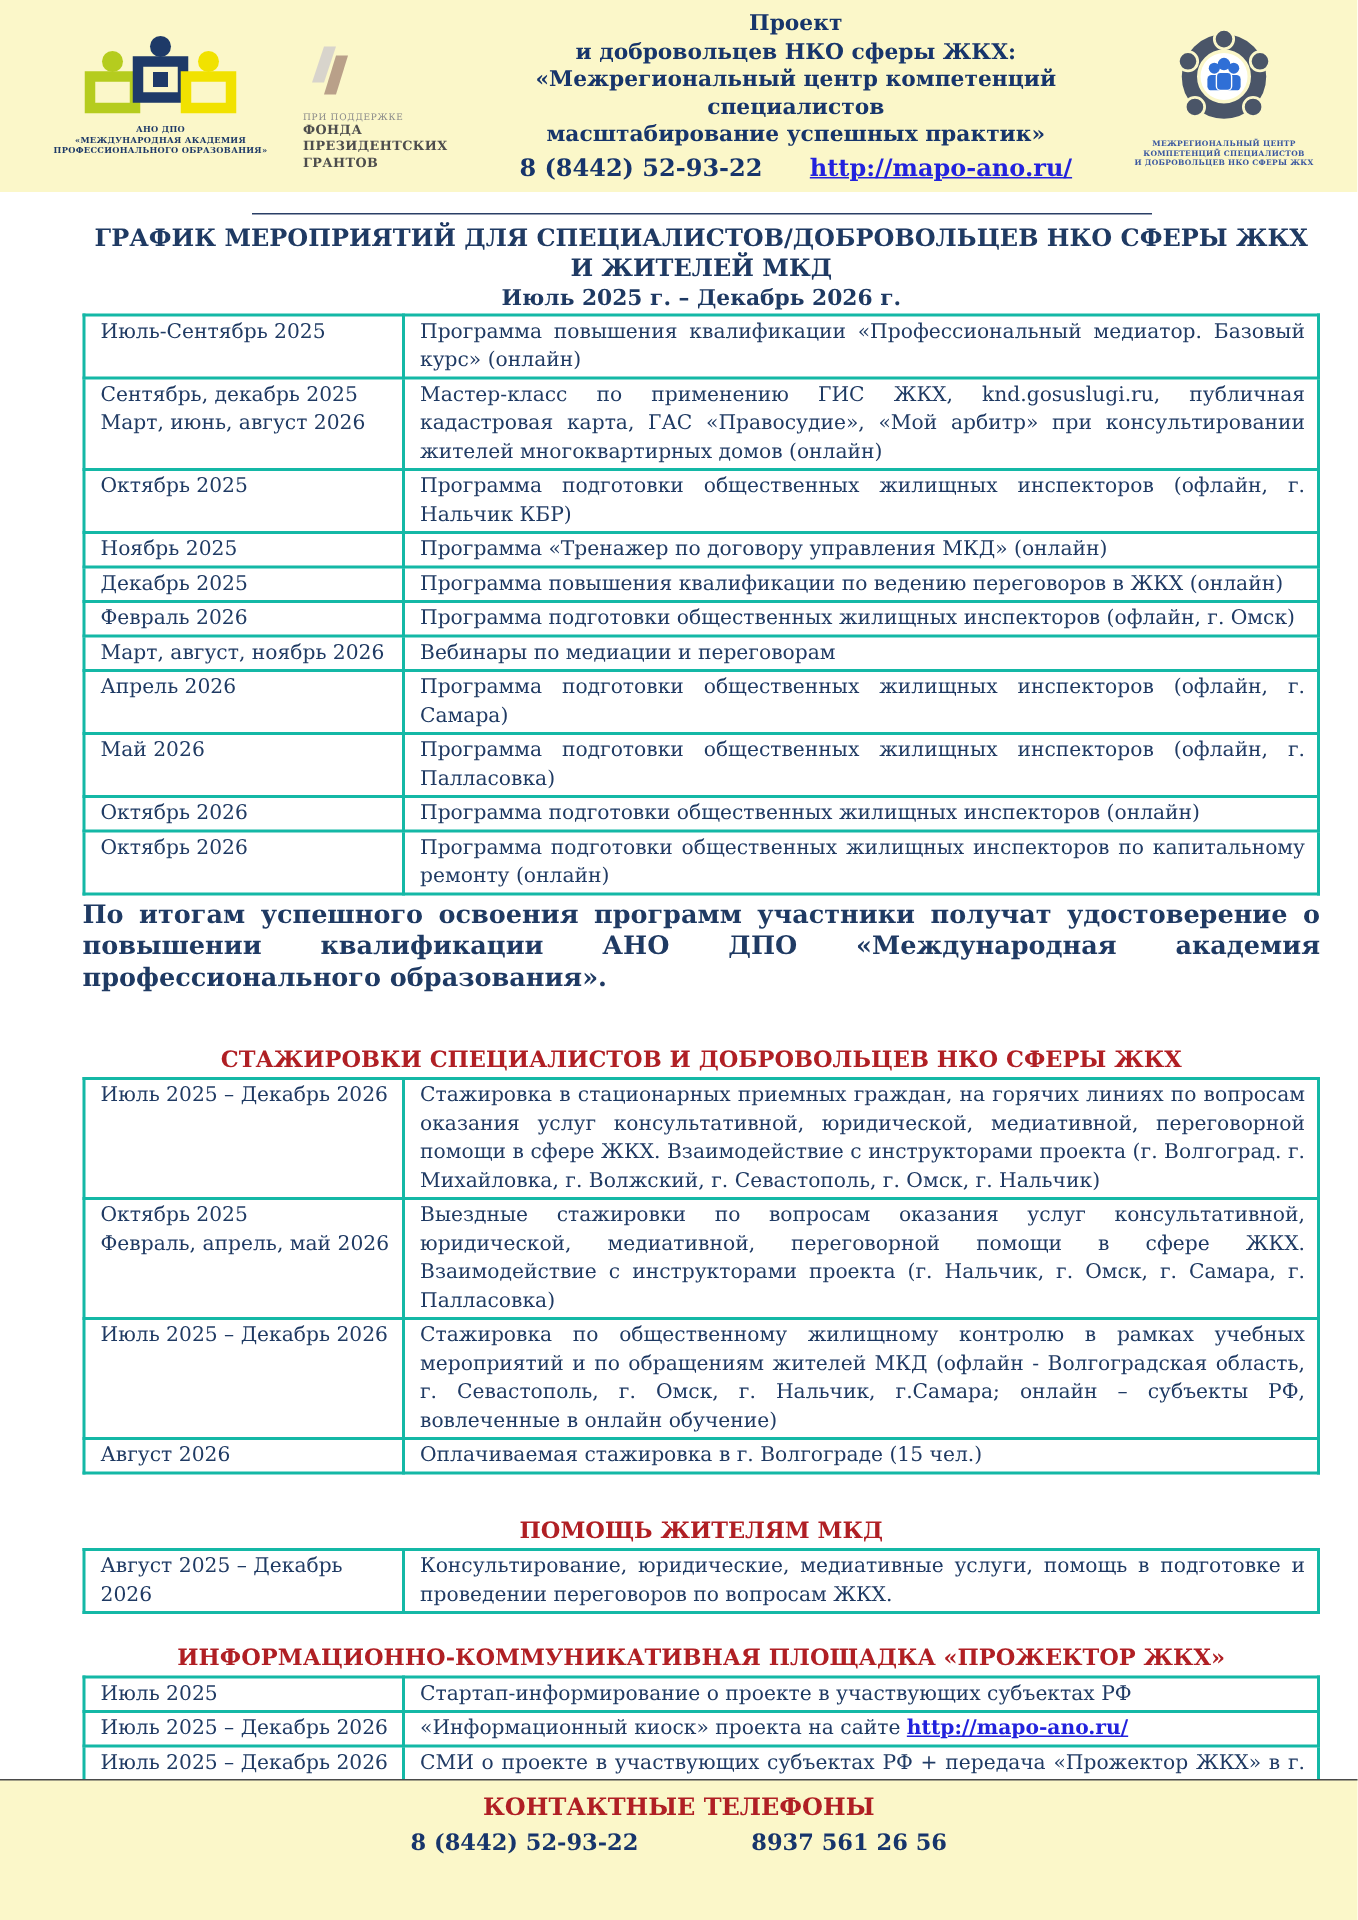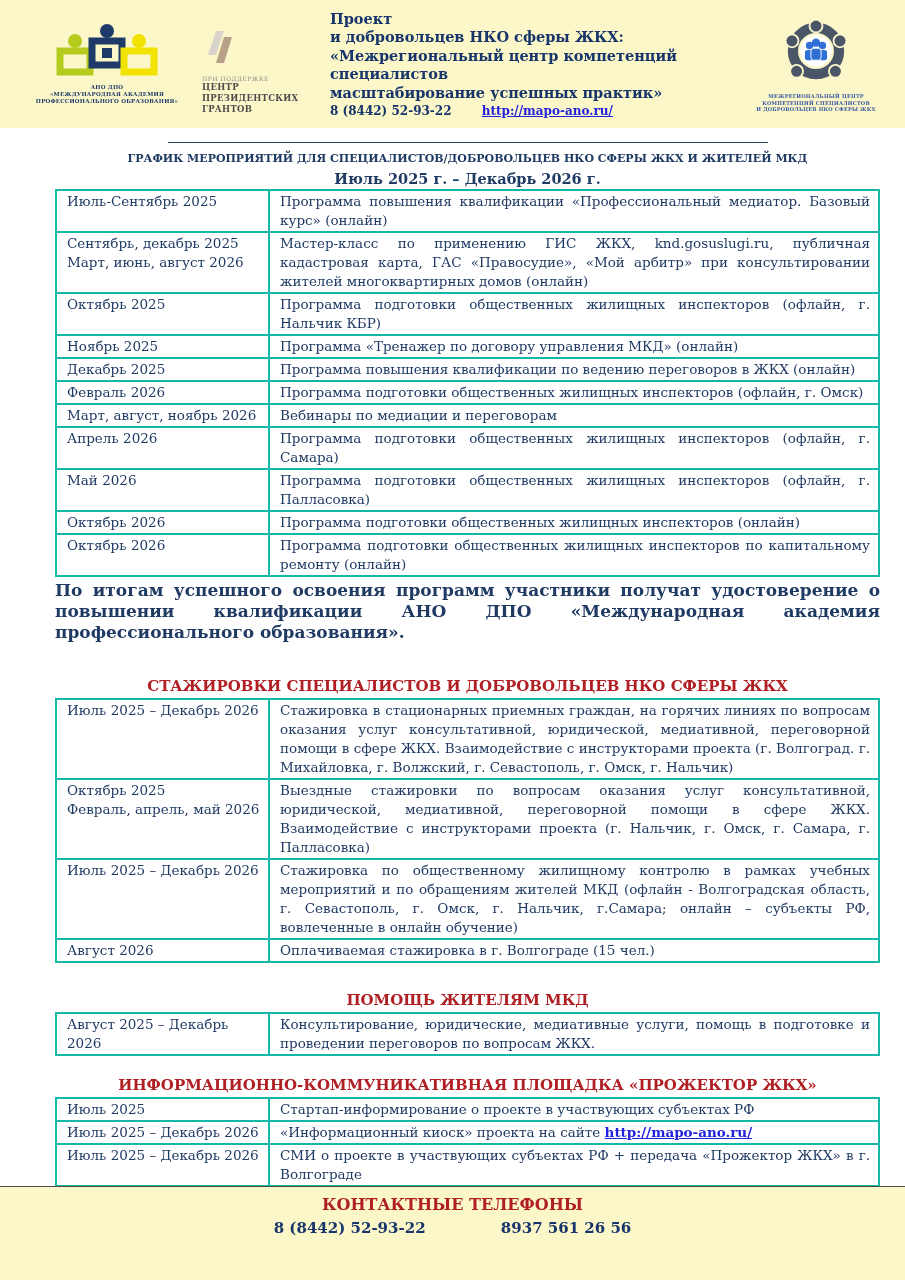--- a/index.html
+++ b/index.html
@@ -17,32 +17,32 @@
     height:128px;
     display:flex; align-items:center;
     padding:6px 14px 6px 22px;
     gap:10px;
   }
   .logo-mapo { width:170px; text-align:center; flex:0 0 auto; }
   .logo-mapo-caption { font-size:5.5px; font-weight:bold; color:#1e3a68; line-height:7px; letter-spacing:.2px; }
   .logo-pgf { width:118px; flex:0 0 auto; padding-top:14px; }
   .pgf-support { font-size:6px; color:#8a8a8a; letter-spacing:.5px; margin-top:4px; }
   .pgf-name { font-size:8.5px; font-weight:bold; color:#4d4d4d; line-height:11px; letter-spacing:.3px; }
-  .header-center { flex:1 1 auto; text-align:left; color:#17356b; }
+  .header-center { flex:1 1 auto; text-align:center; color:#17356b; }
   .hc-line { font-weight:bold; font-size:14.5px; line-height:18.5px; }
-  .hc-contact { font-weight:bold; font-size:12px; margin-top:2px; }
+  .hc-contact { font-weight:bold; font-size:16px; margin-top:2px; }
   .hc-phone { color:#17356b; }
   .hc-link { color:#2222dd; text-decoration:underline; margin-left:26px; }
   .logo-mck { width:150px; flex:0 0 auto; text-align:center; }
   .logo-mck-caption { font-size:5px; font-weight:bold; color:#3a57a0; line-height:6.5px; letter-spacing:.2px; margin-top:2px; }
 
   
   .content { padding:10px 25px 0 55px; }
   .title-rule { border:0; border-top:1.5px solid #2a3f66; width:600px; margin:4px auto 6px auto; }
-  .doc-title { text-align:center; font-weight:bold; font-size:11px; line-height:20px; color:#1f3a63; }
+  .doc-title { text-align:center; font-weight:bold; font-size:16px; line-height:20px; color:#1f3a63; }
   .doc-subtitle { text-align:center; font-weight:bold; font-size:14.5px; line-height:20px; color:#1f3a63; }
   .section-title { text-align:center; font-weight:bold; font-size:15px; color:#b01f24; margin-top:17px; margin-bottom:3px; }
   table.sched { border-collapse:collapse; width:100%; table-layout:fixed; }
   table.sched td { border:2px solid #14b8a6; vertical-align:top; font-size:13.5px; line-height:19px; padding:1px 8px 1px 10px; }
   td.c-date { white-space:pre-line; }
   td.c-desc { text-align:justify; padding-left:12px; }
   col.col-date { width:213px; }
   .cell-link { color:#2222dd; font-weight:bold; text-decoration:underline; }
   .note { font-weight:bold; font-size:17px; line-height:21px; text-align:justify; color:#1f3a63; margin-top:3px; }
 
@@ -80,21 +80,21 @@
     </div>
   </div>
 
   <div class="logo-pgf">
     <svg width="34" height="40" viewBox="0 0 34 40">
       <polygon points="6,28 14,4 22,4 14,28" fill="#d8d4cc"></polygon>
       <polygon points="14,36 22,10 30,10 22,36" fill="#b9a089"></polygon>
     </svg>
     <div class="pgf-support">ПРИ ПОДДЕРЖКЕ</div>
     <div class="pgf-name">
-      <div>ЦЕНТР</div>
+      <div>ФОНДА</div>
       <div>ПРЕЗИДЕНТСКИХ</div>
       <div>ГРАНТОВ</div>
     </div>
   </div>
 
   <div class="header-center">
     <div class="hc-line">Проект</div>
     <div class="hc-line">и добровольцев НКО сферы ЖКХ:</div>
     <div class="hc-line">«Межрегиональный центр компетенций специалистов</div>
     <div class="hc-line">масштабирование успешных практик»</div>

